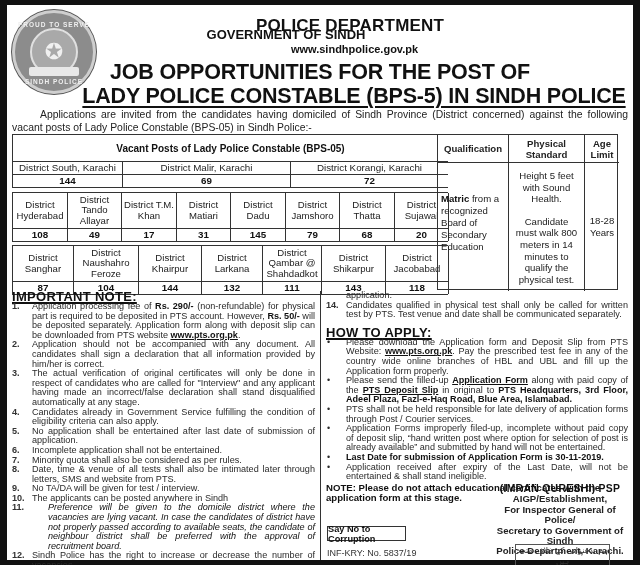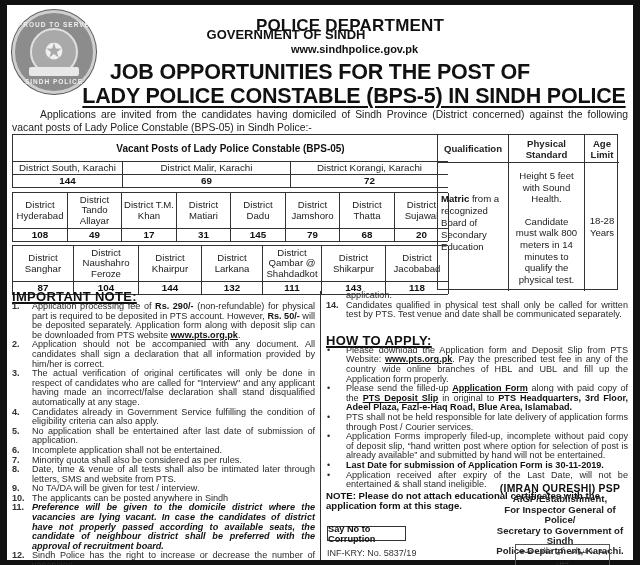--- a/index.html
+++ b/index.html
@@ -117,21 +117,21 @@
     font-weight: bold; font-size: 13px; text-decoration: underline; text-decoration-thickness: 1.5px;
     color: #111; letter-spacing: 0.3px; height: 11px; line-height: 11px;
   }
   .note {
     display: flex; font-size: 9.1px; line-height: 9.6px; color: #2a2a2a; text-align: justify;
   }
   .note .n { width: 20px; flex: none; font-weight: bold; color: #333; }
   .note .t { flex: 1; }
   .note b { color: #111; }
   .note .u { text-decoration: underline; font-weight: bold; color: #111; }
-  .note.bold-italic .t { font-weight: bold; font-style: italic; color: #111; }
+  .note.bold-italic .t { font-weight: normal; font-style: italic; color: #111; margin-left: 16px; }
   .note .bullet { width: 20px; flex: none; font-size: 9px; padding-left: 1px; }
   .note.last-date .t { font-weight: bold; color: #111; }
 
   .final-note { font-size: 9.6px; line-height: 10.4px; font-weight: bold; color: #111; margin-top: 1px; }
 
   .signature {
     position: absolute; left: 490px; top: 484px; width: 140px; text-align: center;
     font-size: 9.6px; line-height: 10.4px; color: #111;
   }
   .signature .name { font-weight: bold; font-size: 10.4px; letter-spacing: 0.3px; }
@@ -289,21 +289,21 @@
 <div class="col-right">
   <div class="note">
       <span class="n"></span>
       <span class="t">application.</span>
     </div>
   <div class="note">
       <span class="n">14.</span>
       <span class="t">Candidates qualified in physical test shall only be called for written test by PTS. Test venue and date shall be communicated separately.</span>
     </div>
 
-  <div class="sec-head" style="margin-top:15px;">HOW TO APPLY:</div>
+  <div class="sec-head" style="margin-top:7px;">HOW TO APPLY:</div>
 
   <div class="note">
     <span class="bullet">•</span>
     <span class="t"><span>Please download the Application form and Deposit Slip from PTS Website: </span><span class="u" style="text-decoration:underline;">www.pts.org.pk</span><span>. Pay the prescribed test fee in any of the country wide online branches of HBL and UBL and fill up the Application form properly.</span></span>
   </div>
   <div class="note">
     <span class="bullet">•</span>
     <span class="t"><span>Please send the filled-up </span><span class="u">Application Form</span><span> along with paid copy of the </span><span class="u">PTS Deposit Slip</span><span> in original to </span><b>PTS Headquarters, 3rd Floor, Adeel Plaza, Fazl-e-Haq Road, Blue Area, Islamabad.</b></span>
   </div>
   <div class="note">

